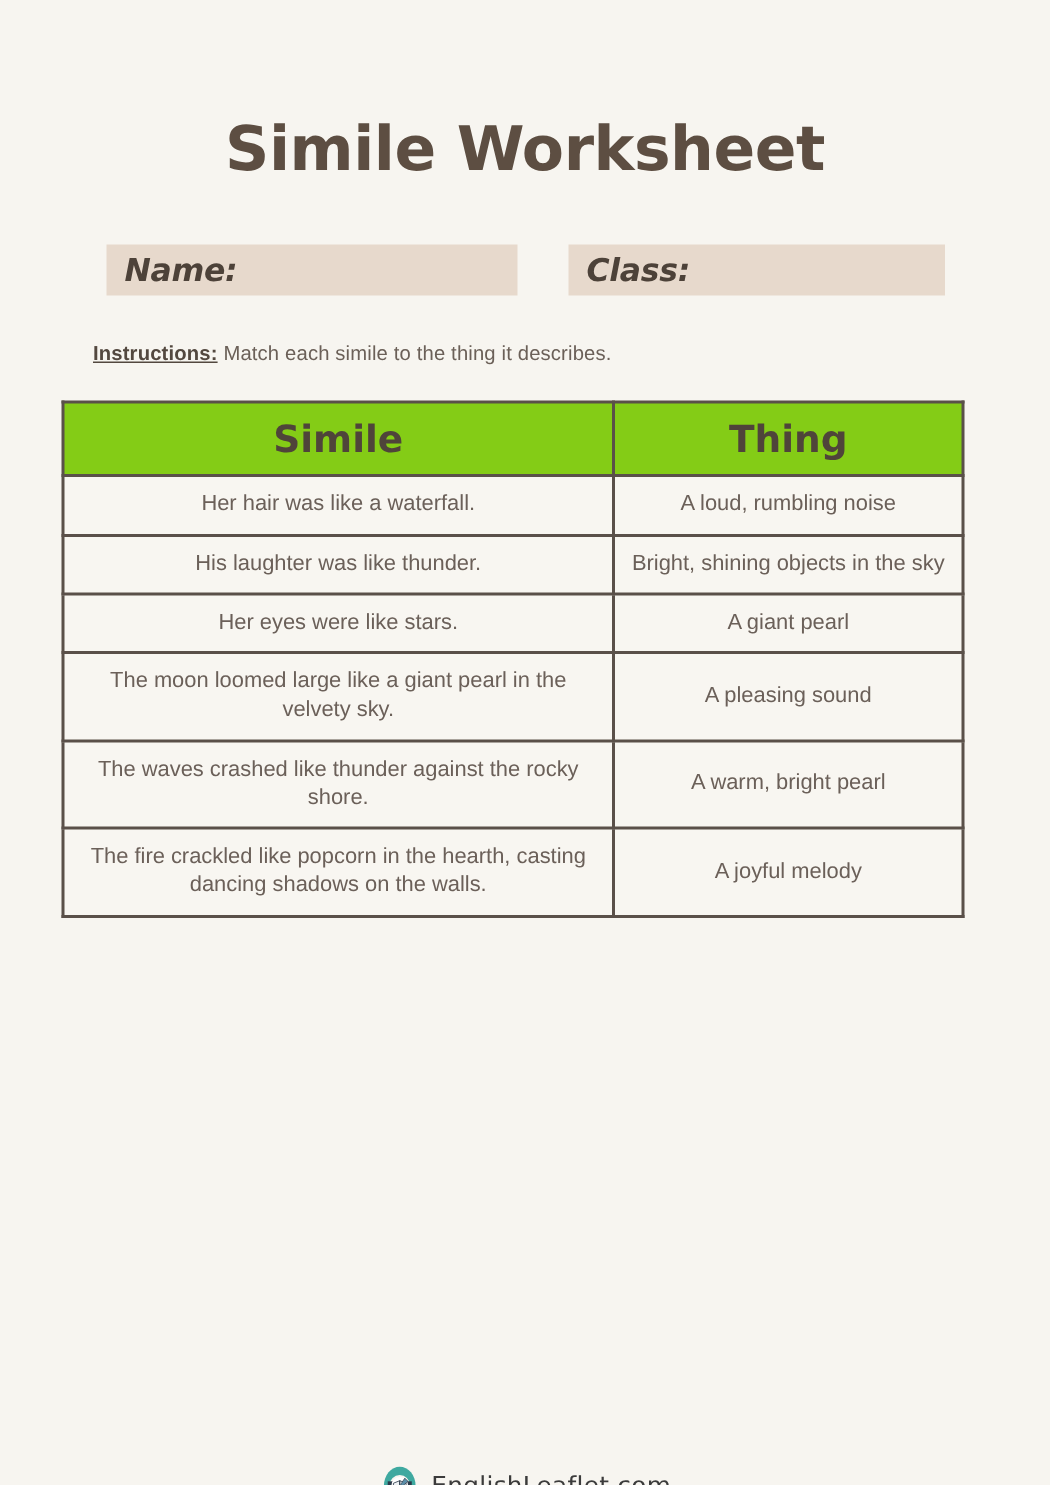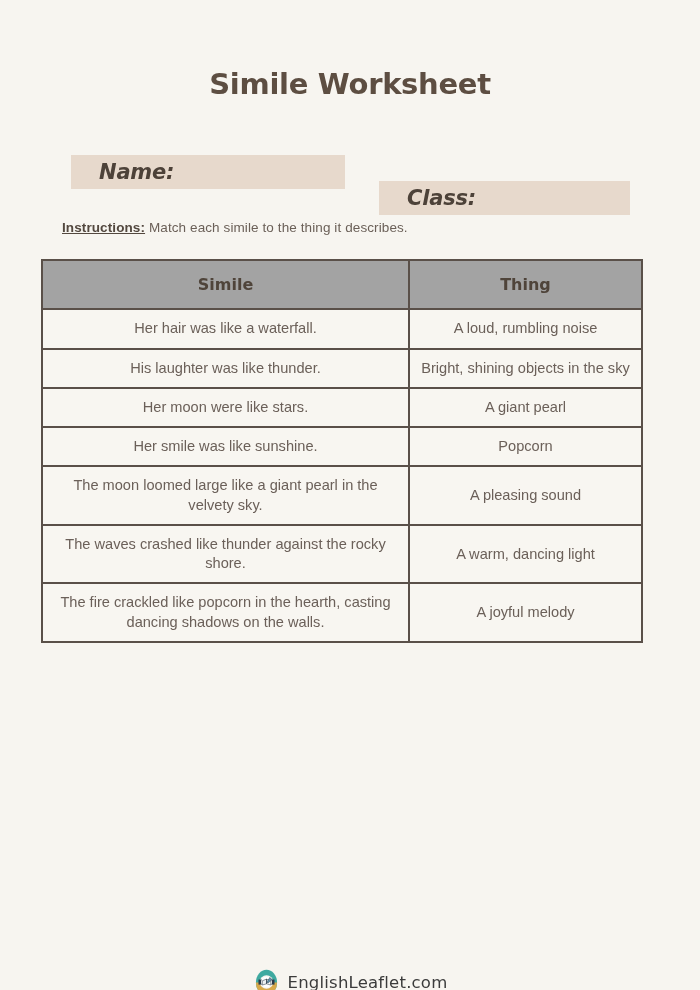--- a/index.html
+++ b/index.html
@@ -18,21 +18,21 @@
   .page {
     width: 700px;
     height: 990px;
     position: relative;
     box-sizing: border-box;
   }
 
   
   .title {
     text-align: center;
-    font-size: 29px;
+    font-size: 41px;
     font-weight: bold;
     letter-spacing: -0.3px;
     color: #5d4e42;
     padding-top: 50px;
     line-height: 1.1;
     font-family: "DejaVu Sans", sans-serif;
   }
 
   
   .fields {
@@ -43,24 +43,24 @@
     height: 34px;
   }
   .field-bar {
     position: absolute;
     top: 0;
     height: 34px;
     background: #e7d9cc;
     display: flex;
     align-items: center;
     box-sizing: border-box;
-    padding-left: 28px;
+    padding-left: 12px;
   }
   .field-bar.name  { left: 71px;  width: 274px; }
-  .field-bar.class { left: 379px; width: 251px; margin-top: 26px; }
+  .field-bar.class { left: 379px; width: 251px; }
   .field-label {
     font-size: 21px;
     font-weight: bold;
     font-style: italic;
     color: #4d4239;
     font-family: "DejaVu Sans", sans-serif;
     letter-spacing: -0.2px;
   }
 
   
@@ -89,22 +89,22 @@
     table-layout: fixed;
   }
   .sheet-table th,
   .sheet-table td {
     border: 2.5px solid #5a5049;
     text-align: center;
     vertical-align: middle;
     box-sizing: border-box;
   }
   .sheet-table th {
-    background: #a3a3a3;
-    font-size: 16px;
+    background: #84cc16;
+    font-size: 25px;
     font-weight: bold;
     color: #4f443a;
     height: 49px;
     font-family: "DejaVu Sans", sans-serif;
   }
   .sheet-table td {
     background: #f8f6f1;
     font-size: 14.6px;
     color: #6b6059;
     line-height: 1.32;
@@ -171,34 +171,30 @@
     <tbody>
         <tr>
           <td>Her hair was like a waterfall.</td>
           <td>A loud, rumbling noise</td>
         </tr>
         <tr>
           <td>His laughter was like thunder.</td>
           <td>Bright, shining objects in the sky</td>
         </tr>
         <tr>
-          <td>Her moon were like stars.</td>
+          <td>Her eyes were like stars.</td>
           <td>A giant pearl</td>
-        </tr>
-        <tr>
-          <td>Her smile was like sunshine.</td>
-          <td>Popcorn</td>
         </tr>
         <tr>
           <td>The moon loomed large like a giant pearl in the velvety sky.</td>
           <td>A pleasing sound</td>
         </tr>
         <tr>
           <td>The waves crashed like thunder against the rocky shore.</td>
-          <td>A warm, dancing light</td>
+          <td>A warm, bright pearl</td>
         </tr>
         <tr>
           <td>The fire crackled like popcorn in the hearth, casting dancing shadows on the walls.</td>
           <td>A joyful melody</td>
         </tr>
       </tbody>
   </table>
 
   <div class="footer">
     <span class="brand-logo">

